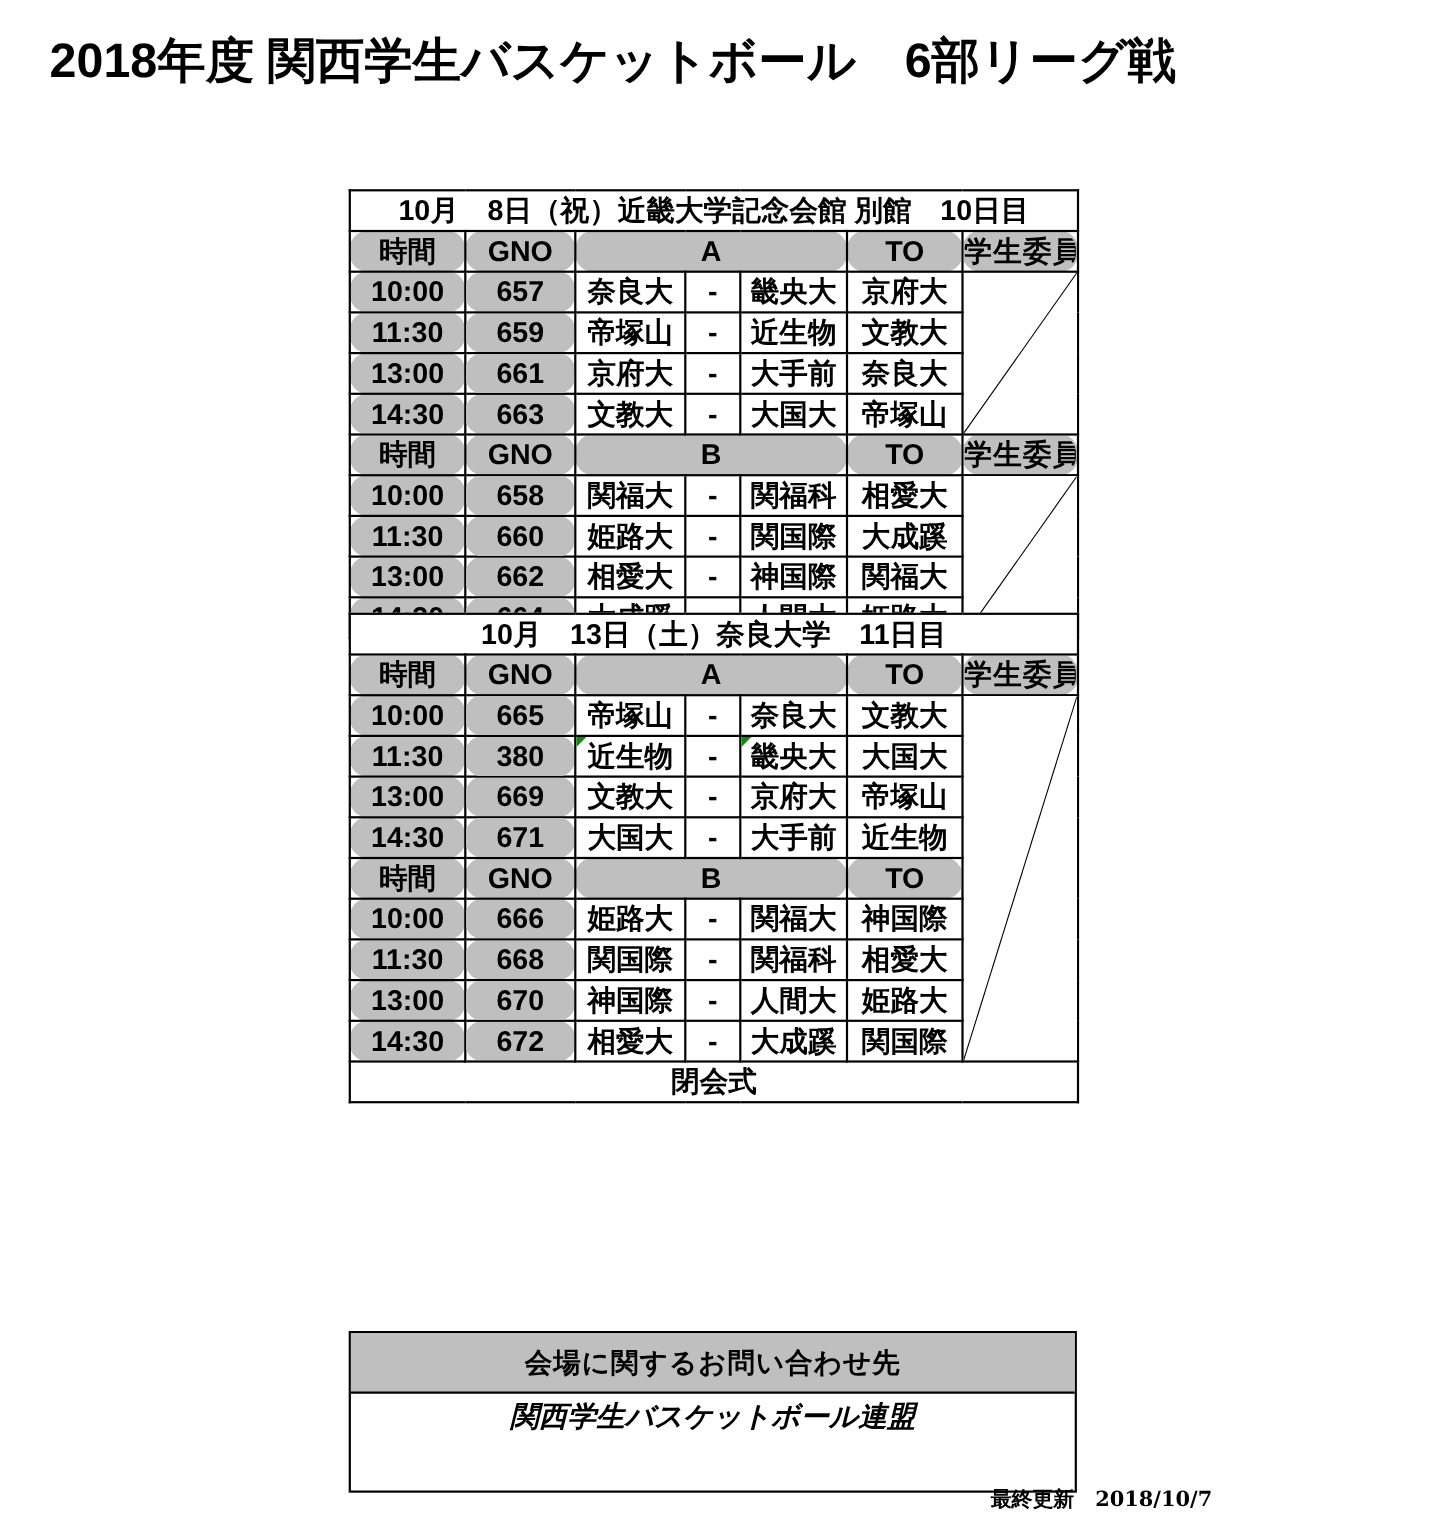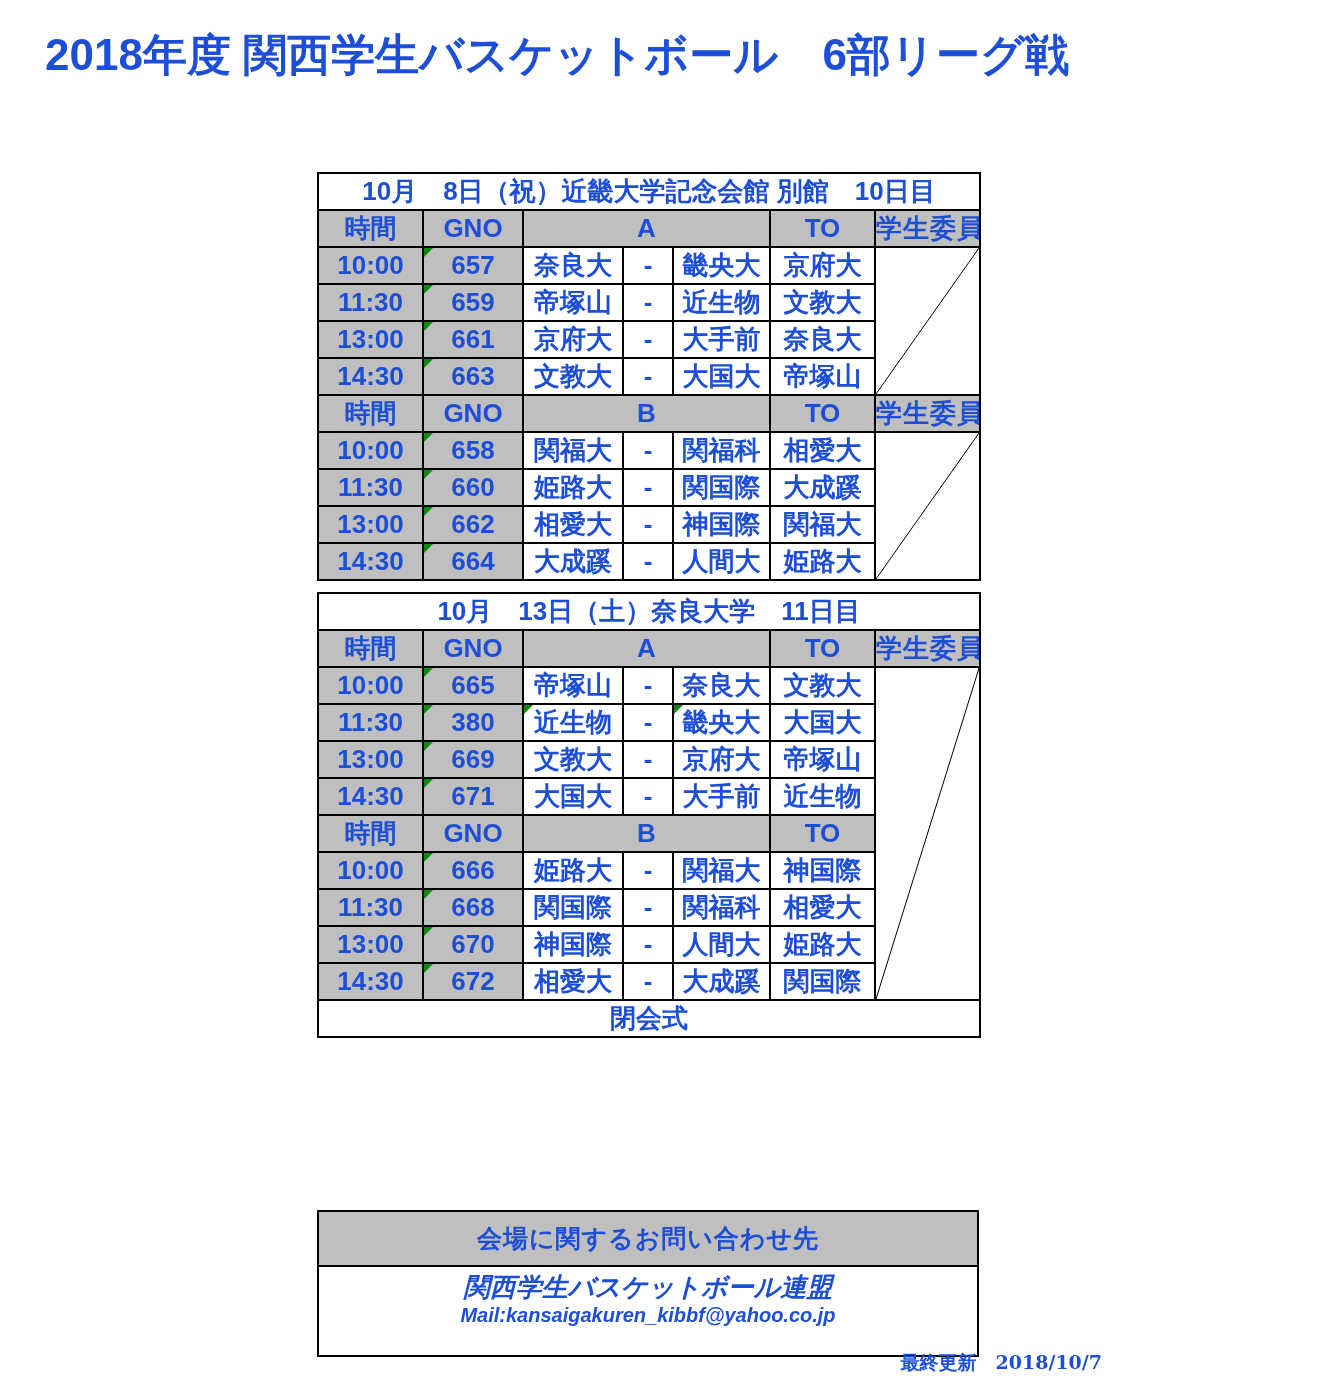--- a/index.html
+++ b/index.html
@@ -1,40 +1,40 @@
 <!DOCTYPE html>
 <html><head>
 <meta charset="utf-8">
 <style>
   html,body{margin:0;padding:0;background:#fff;}
   .sheet{
     position:relative;width:1114px;height:1389px;background:#fff;overflow:hidden;
-    font-family:"Liberation Sans","DejaVu Sans",sans-serif;color:#1d4ed8;
+    font-family:"Liberation Sans","DejaVu Sans",sans-serif;color:#000000;
     --gray:#bfbfbf;--green:#0f8a0f;
   }
   .page-title{
     position:absolute;top:26px;left:0;width:100%;text-align:center;
     font-size:44px;font-weight:bold;letter-spacing:0px;white-space:nowrap;
   }
   table.sched{
     position:absolute;left:317px;width:662px;border-collapse:collapse;table-layout:fixed;
     background:#fff;
   }
   #table1{top:172px;}
-  #table2{top:592px;}
+  #table2{top:557px;}
   table.sched td{
     border:2px solid #000;text-align:center;vertical-align:middle;
     font-weight:bold;font-size:26px;padding:0;overflow:hidden;white-space:nowrap;
   }
   tr.trow{height:36px;}
   tr.hrow{height:37px;}
   tr.drow{height:35px;}
   tr.frow{height:35px;}
   td.t-title{font-size:27px;background:#fff;}
-  td.gray{background:var(--gray);}
+  td.gray{background:var(--gray);border-radius:16px;}
   td.staff-h{font-size:22px;letter-spacing:1px;}
   td.dash{font-size:24px;}
   td.rel{position:relative;}
   td.staff-cell{position:relative;padding:0;background:#fff;}
   td.staff-cell svg{position:absolute;top:0;left:0;width:100%;height:100%;display:block;}
   .corner{
     position:absolute;top:0;left:0;width:0;height:0;
     border-top:9px solid var(--green);border-right:9px solid transparent;
   }
   .contact{
@@ -274,19 +274,18 @@
     <tr class="frow">
       <td colspan="7">閉会式</td>
     </tr>
     </tbody>
   </table>
 
   <div class="contact">
     <div class="contact-header">会場に関するお問い合わせ先</div>
     <div class="contact-body">
       <div class="contact-org">関西学生バスケットボール連盟</div>
-      <div class="contact-mail">Mail:kansaigakuren_kibbf@yahoo.co.jp</div>
     </div>
   </div>
 
   <div class="update-note">最終更新　2018/10/7</div>
 
 </div>
 
 </body></html>

